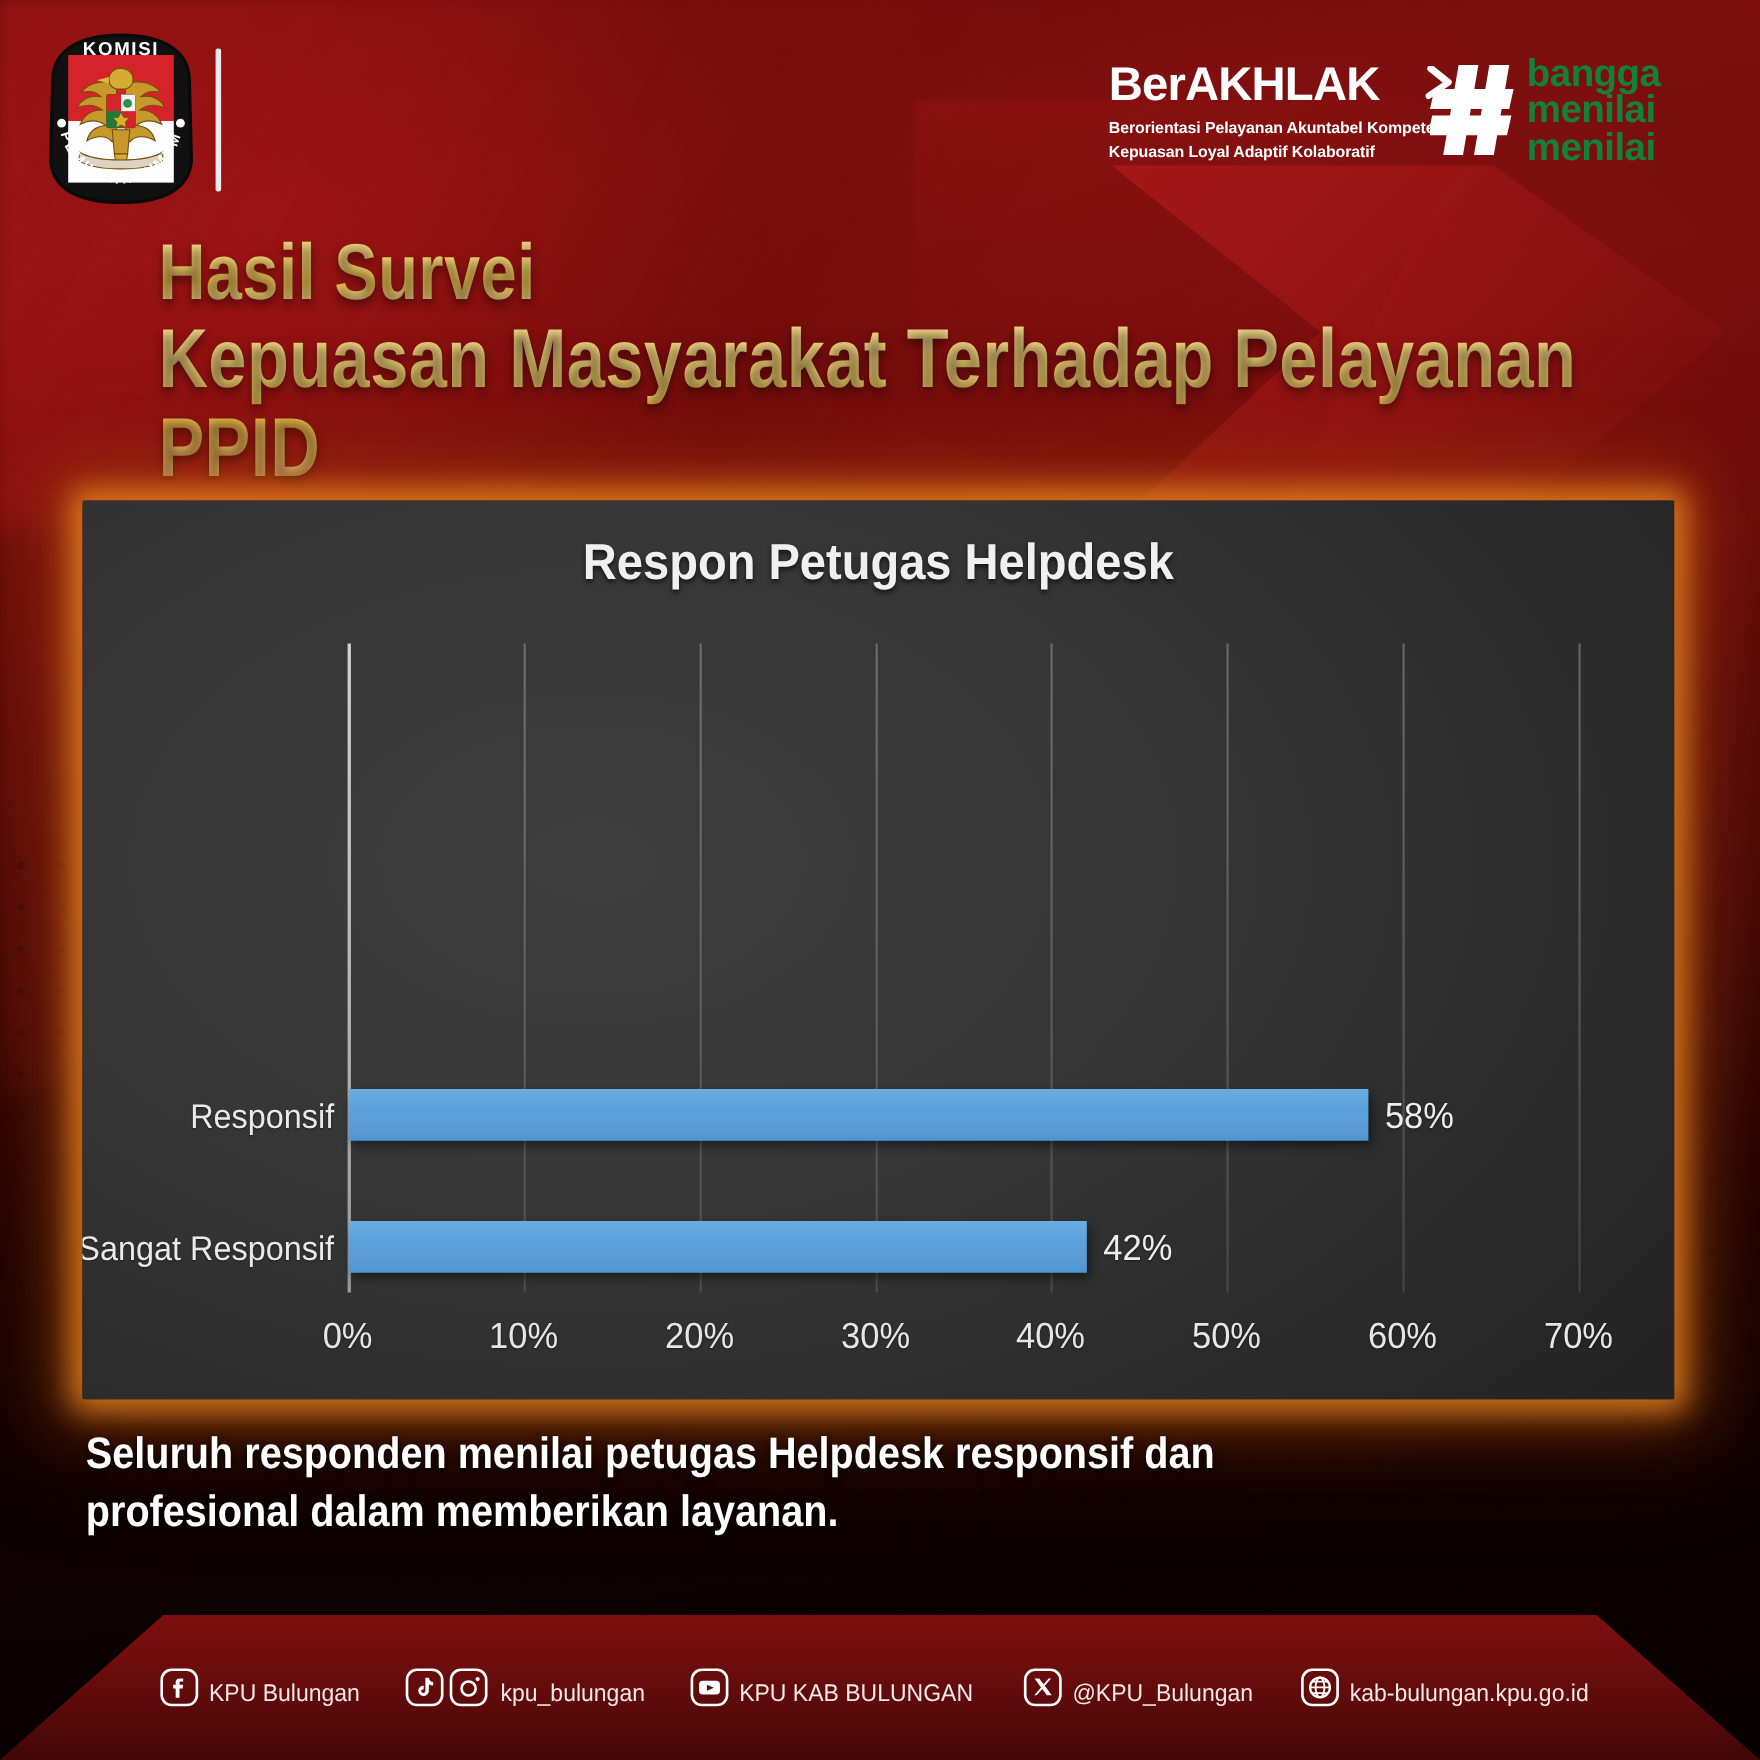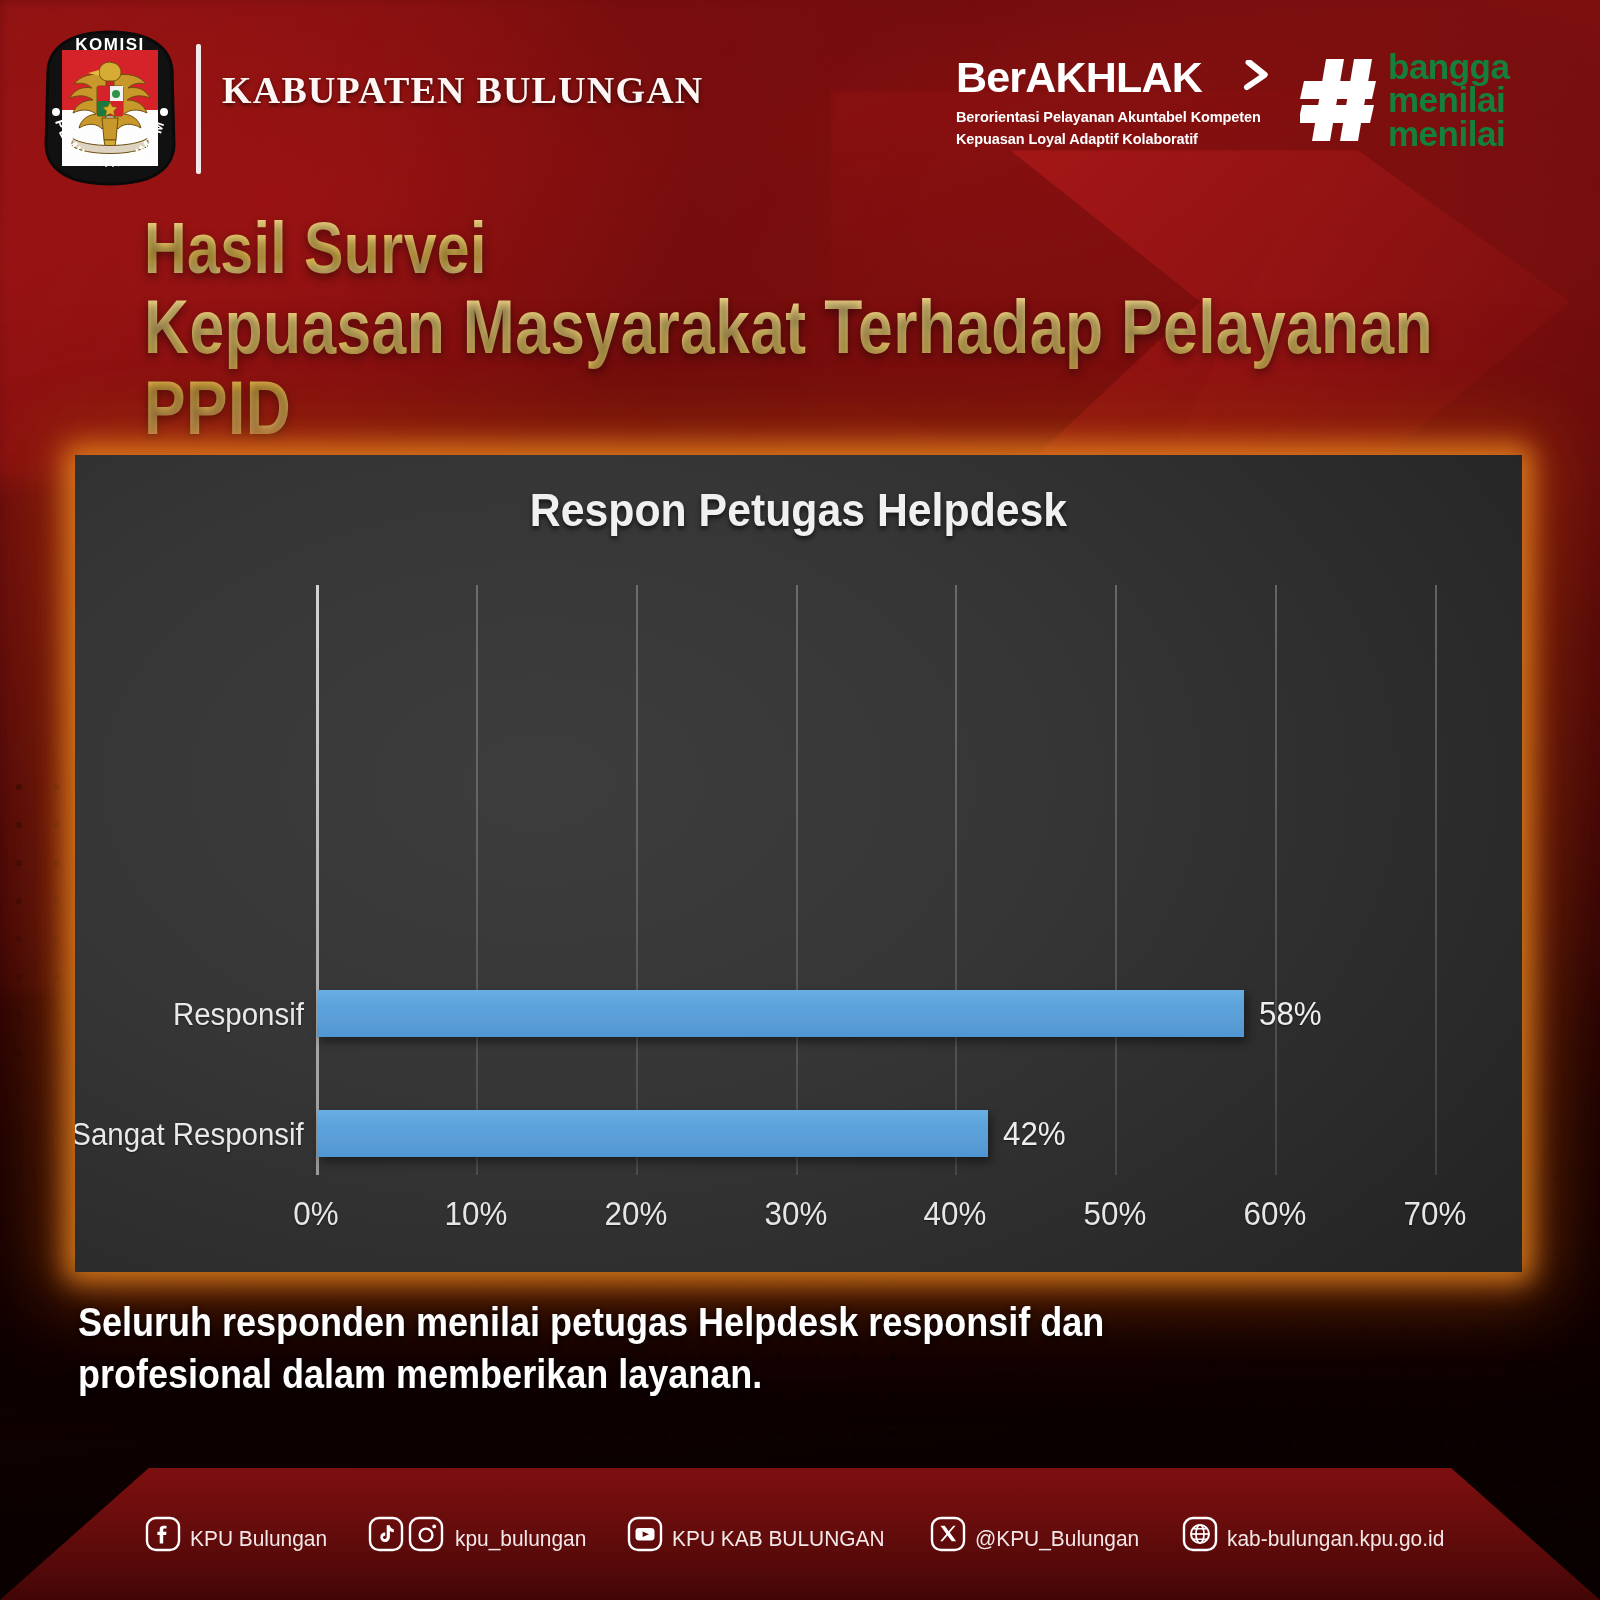--- a/index.html
+++ b/index.html
@@ -69,21 +69,21 @@
     background:#f2eaea; border-radius:2px;
   }
   .org-name {
     position:absolute; left:222px; top:66px;
     font-family:"Liberation Serif", serif;
     color:#fdf6f4; font-weight:bold; font-size:38px; letter-spacing:1.2px;
     line-height:1.28; text-shadow:0 2px 4px rgba(0,0,0,0.6);
   }
   .org-name div { white-space:nowrap; }
 
-  .berakhlak { position:absolute; left:956px; top:56px; width:290px; }
+  .berakhlak { position:absolute; left:1008px; top:56px; width:290px; }
   .berakhlak-title {
     font-size:43px; font-weight:bold; color:#ffffff; letter-spacing:-0.8px;
     line-height:1; white-space:nowrap;
   }
   .ba-swoosh {
     position:absolute; right:-22px; top:4px; width:26px; height:40px;
     color:#fff; font-size:38px; font-weight:bold; transform:skewX(-8deg);
   }
   .berakhlak-sub {
     margin-top:8px; font-size:14.5px; font-weight:bold; color:#fff;
@@ -254,21 +254,20 @@
       <path id="arcb" d="M20 96 A 56 58 0 0 0 128 96" fill="none"></path>
       <text fill="#ffffff" font-family="Liberation Sans, sans-serif" font-size="13.5" font-weight="bold" letter-spacing="2.4">
         <textPath href="#arcb" startOffset="50%" text-anchor="middle">PEMILIHAN UMUM</textPath>
       </text>
     </svg>
   </div>
 
   <div class="divider-bar"></div>
 
   <div class="org-name">
-    <div>KABUPATEN BULUNGAN</div>
   </div>
 
   <div class="berakhlak">
     <div class="berakhlak-title" style="position:relative;">BerAKHLAK</div>
     <div class="ba-swoosh">
       <svg viewBox="0 0 26 44" width="26" height="44">
           <path d="M4 2 L22 15 L6 27" fill="none" stroke="#ffffff" stroke-width="6" stroke-linecap="round" stroke-linejoin="round"></path>
         </svg>
     </div>
     <div class="berakhlak-sub">Berorientasi Pelayanan Akuntabel Kompeten</div>

